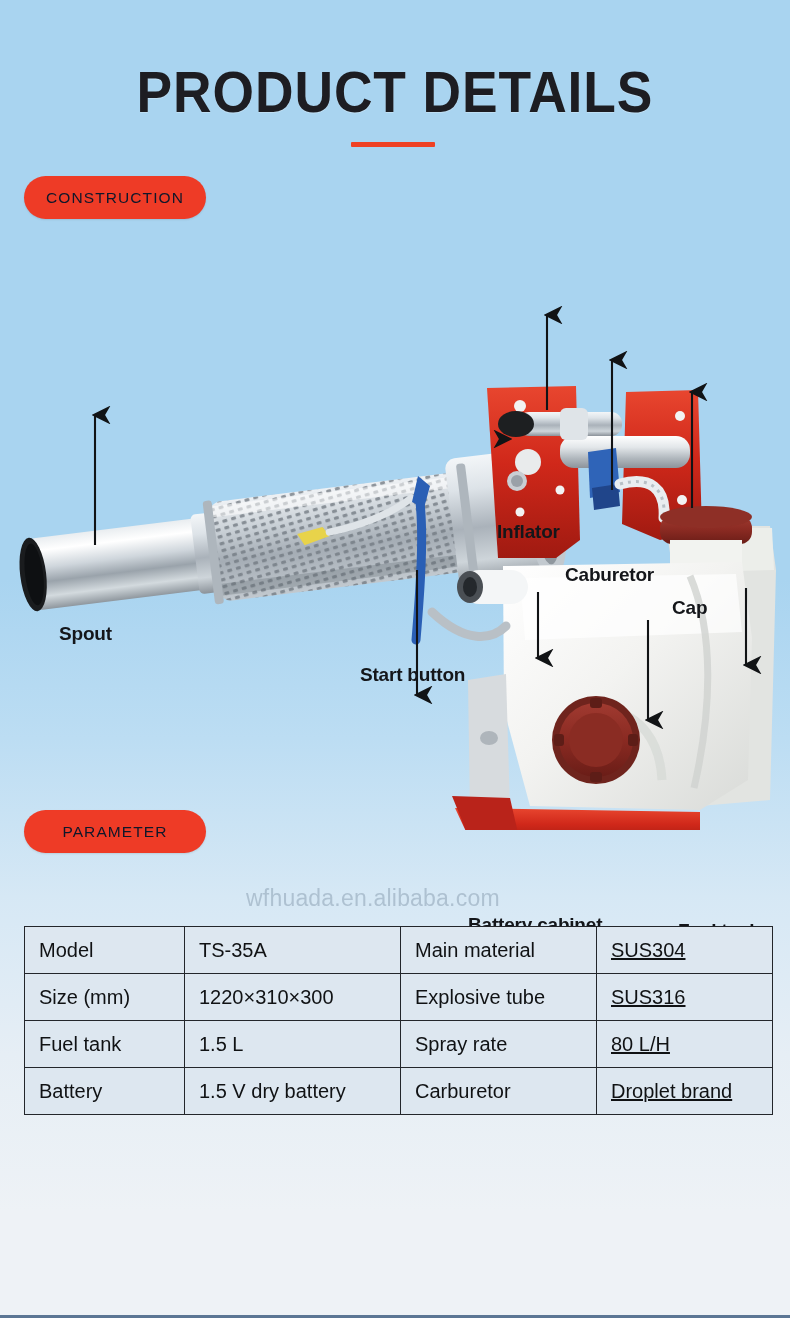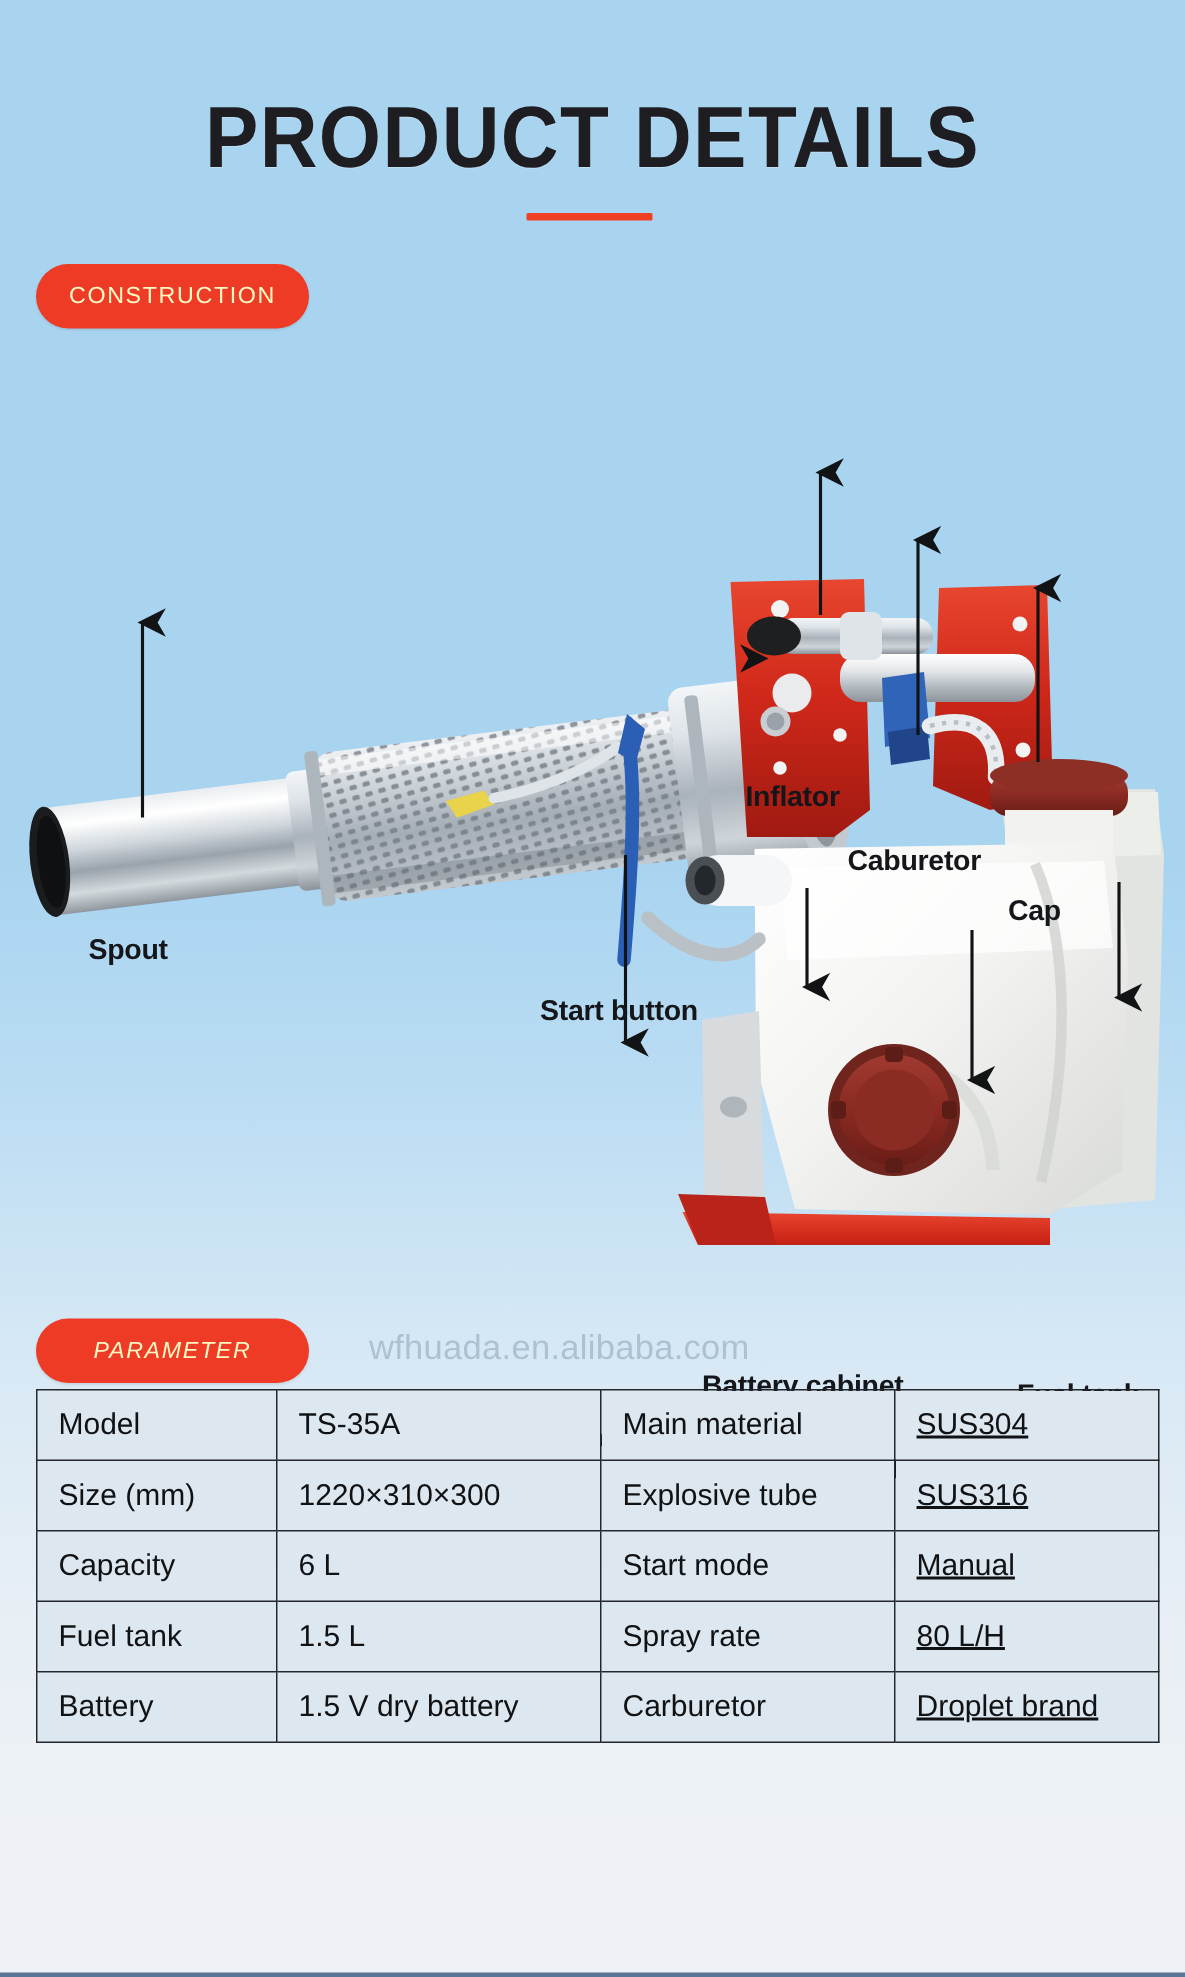--- a/index.html
+++ b/index.html
@@ -27,29 +27,29 @@
   #title-underline {
     position:absolute; left:351px; top:142px;
     width:84px; height:5px; background:#ef4023; border-radius:1px;
   }
 
   
   .badge {
     position:absolute;
     display:flex; align-items:center; justify-content:center;
     background:#ee3b26;
-    color:#fef9c3;
+    color:#0f172a;
     border-radius:24px;
     font-size:15.5px;
     letter-spacing:1.1px;
     font-weight:normal;
     box-shadow:0 1px 2px rgba(0,0,0,.10);
   }
   #badge-construction { left:24px; top:176px; width:182px; height:43px; }
-  #badge-parameter    { left:24px; top:879px; width:182px; height:43px;font-style:italic; }
+  #badge-parameter    { left:24px; top:810px; width:182px; height:43px; }
 
   
   #product-figure {
     position:absolute; left:0; top:240px; width:790px; height:590px;
   }
   #product-photo { position:absolute; left:0; top:0; width:790px; height:590px; }
 
   
   .callout {
     position:absolute;
@@ -316,26 +316,20 @@
       <td class="k2">Main material</td>
       <td class="v2">SUS304</td>
     </tr>
     <tr>
       <td class="k1">Size (mm)</td>
       <td class="v1">1220×310×300</td>
       <td class="k2">Explosive tube</td>
       <td class="v2">SUS316</td>
     </tr>
     <tr>
-      <td class="k1">Capacity</td>
-      <td class="v1">6 L</td>
-      <td class="k2">Start mode</td>
-      <td class="v2">Manual</td>
-    </tr>
-    <tr>
       <td class="k1">Fuel tank</td>
       <td class="v1">1.5 L</td>
       <td class="k2">Spray rate</td>
       <td class="v2">80 L/H</td>
     </tr>
     <tr>
       <td class="k1">Battery</td>
       <td class="v1">1.5 V dry battery</td>
       <td class="k2">Carburetor</td>
       <td class="v2">Droplet brand</td>

